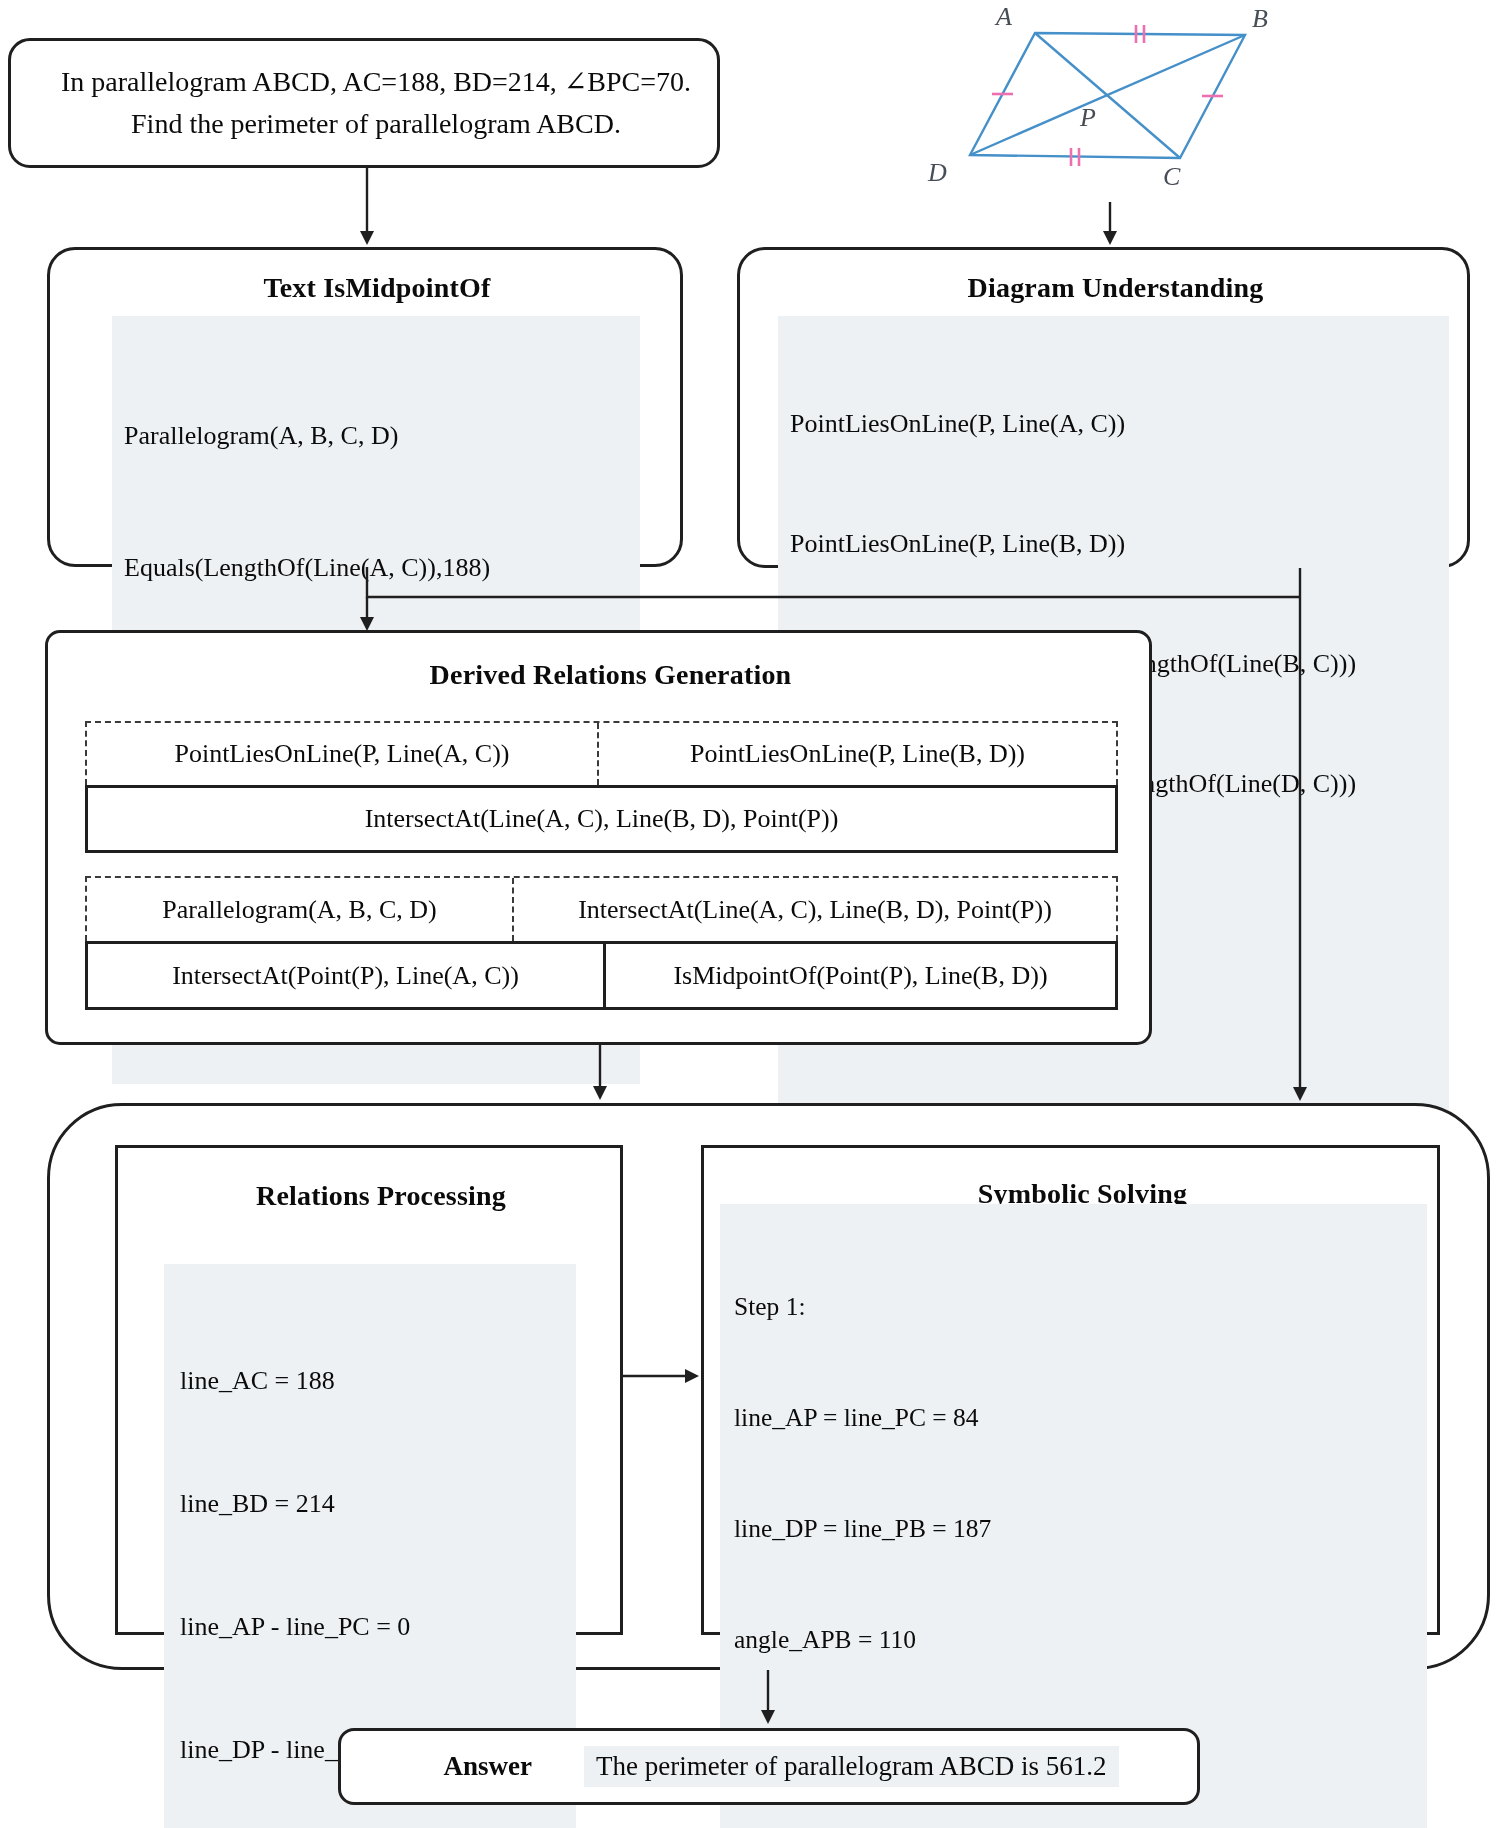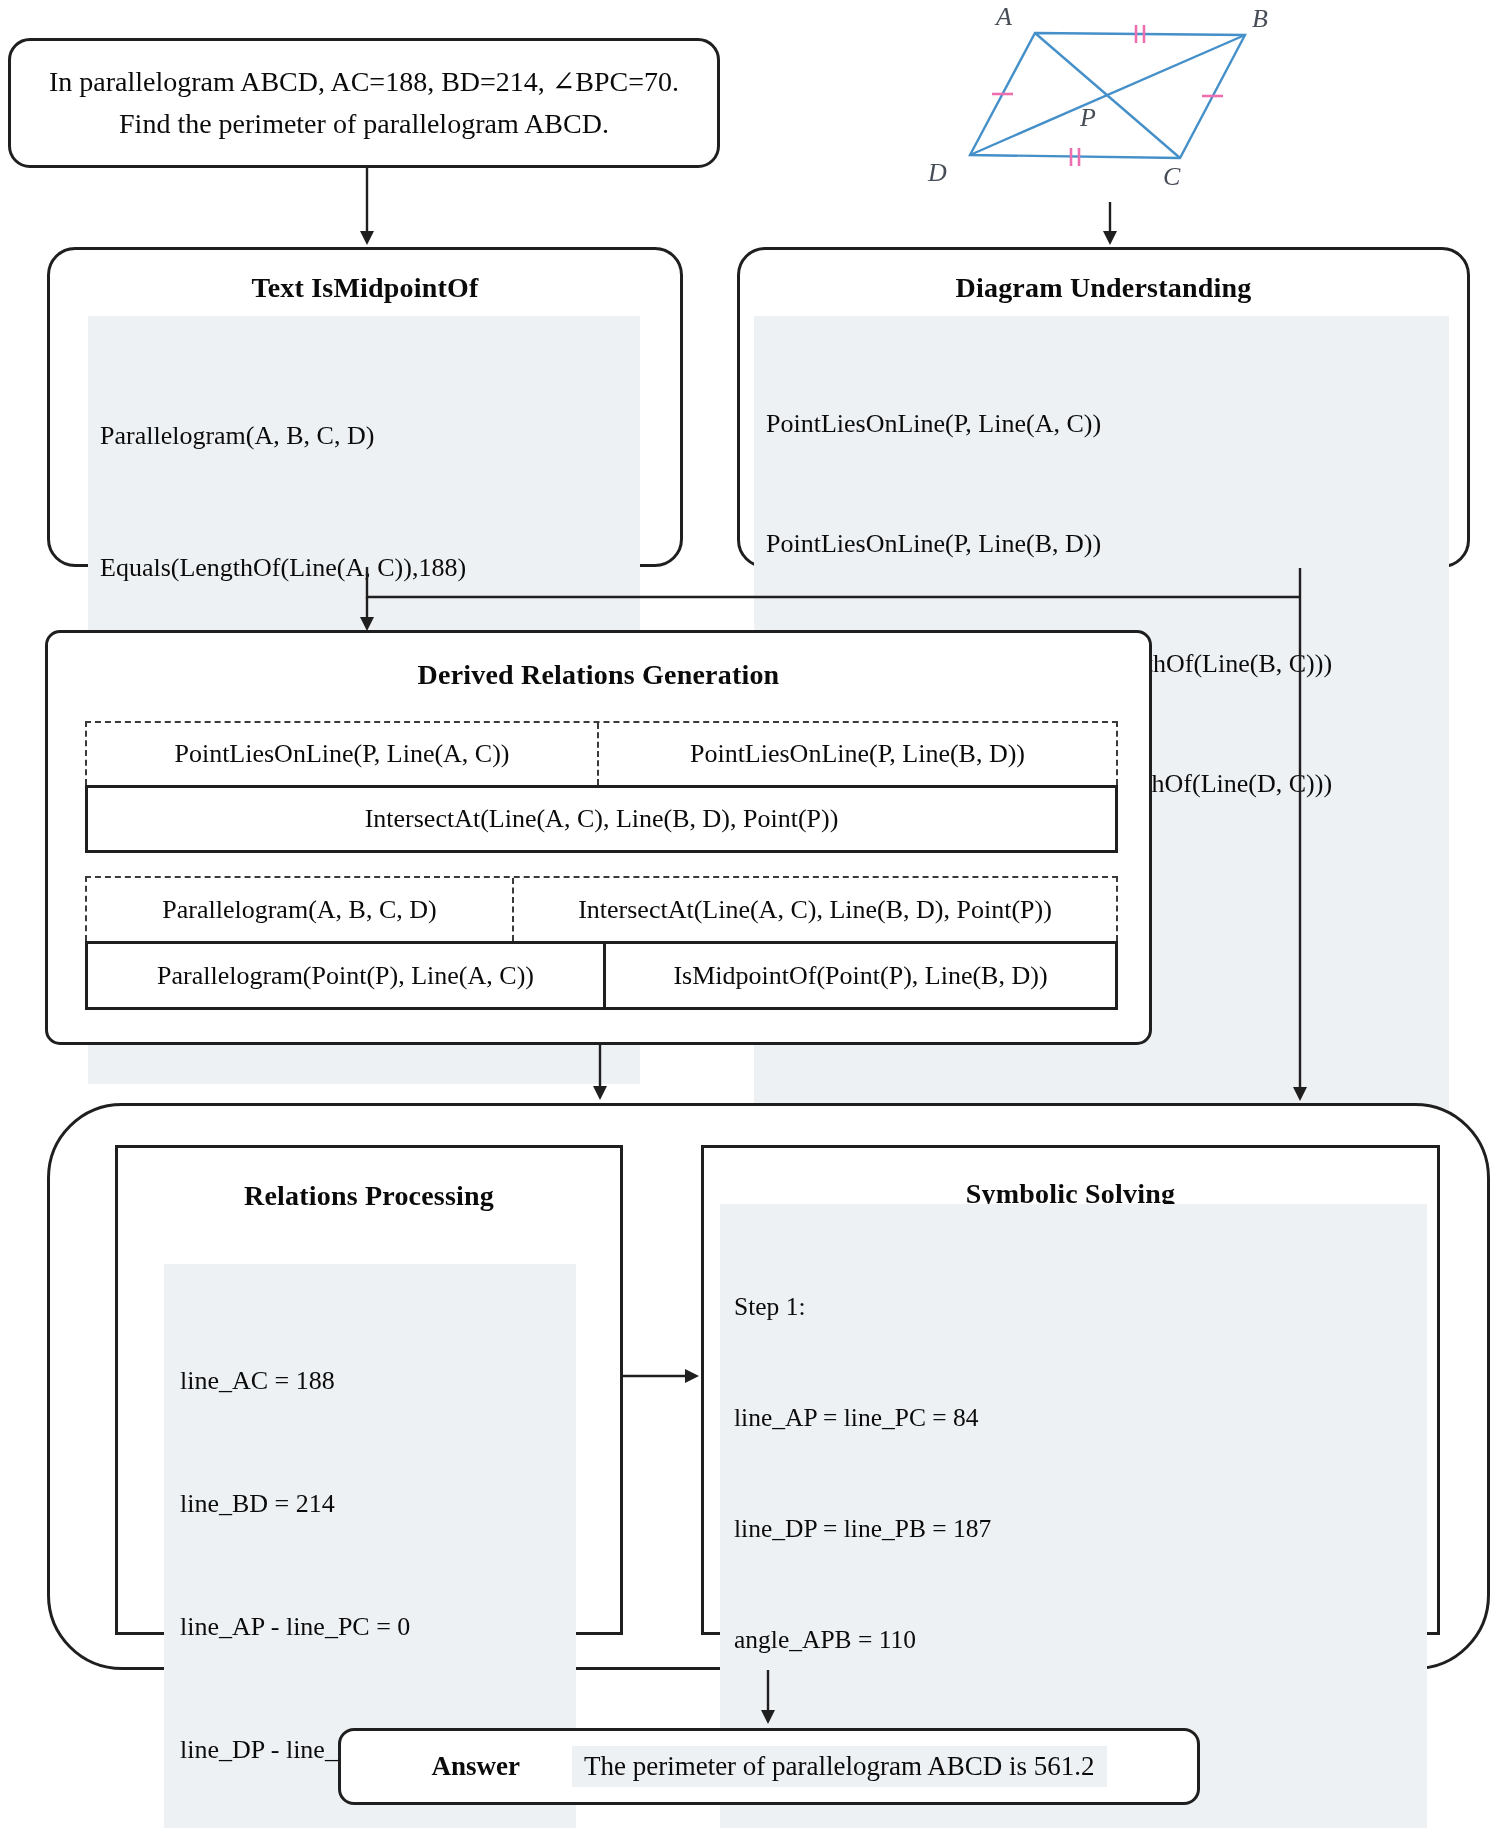--- a/index.html
+++ b/index.html
@@ -1,20 +1,20 @@
 <!DOCTYPE html>
 <html><head>
 <meta charset="utf-8">
 <style>
   html,body{margin:0;padding:0;background:#ffffff;}
   #canvas{
     position:relative;width:1500px;height:1828px;background:#ffffff;
     font-family:"Liberation Serif","DejaVu Serif",serif;color:#0b0b0b;overflow:hidden;
   }
-  .box{position:absolute;border:3px solid #1f1f1f;border-radius:28px;background:#fff;box-sizing:border-box;}
+  .box{position:absolute;border:3px solid #1f1f1f;border-radius:28px;background:#fff;box-sizing:border-box;padding-left:24px;}
   .title{font-weight:bold;font-size:28px;text-align:center;letter-spacing:.2px;}
   .hl{background:#eef1f4;}
   .lines{font-size:26px;line-height:44px;white-space:pre;}
   
   #problem-box{left:8px;top:38px;width:712px;height:130px;border-radius:22px;
     display:flex;flex-direction:column;align-items:center;justify-content:center;
     font-size:28px;line-height:42px;text-align:center;}
   
   #tu-box{left:47px;top:247px;width:636px;height:320px;}
   #tu-title{margin-top:22px;}
@@ -124,21 +124,21 @@
         <div class="dr-cell" style="flex:1">IntersectAt(Line(A, C), Line(B, D), Point(P))</div>
       </div>
     </div>
 
     <div class="dr-group" id="dr-g2">
       <div class="dr-row premises" id="dr-g2-prem">
         <div class="dr-cell dash-div" style="width:427px">Parallelogram(A, B, C, D)</div>
         <div class="dr-cell" style="flex:1">IntersectAt(Line(A, C), Line(B, D), Point(P))</div>
       </div>
       <div class="dr-row conclusions" id="dr-g2-conc">
-        <div class="dr-cell solid-div" style="width:518px">Parallelogram(Point(P), Line(A, C))</div>
+        <div class="dr-cell solid-div" style="width:518px">IntersectAt(Point(P), Line(A, C))</div>
         <div class="dr-cell" style="flex:1">IsMidpointOf(Point(P), Line(B, D))</div>
       </div>
     </div>
   </div>
 
   <div class="box" id="solve-container">
     <div class="box" id="rp-box" style="left:65px;top:39px">
       <div class="title" id="rp-title">Relations Processing</div>
       <div class="lines hl" id="rp-lines">
         <div>line_AC = 188</div>

